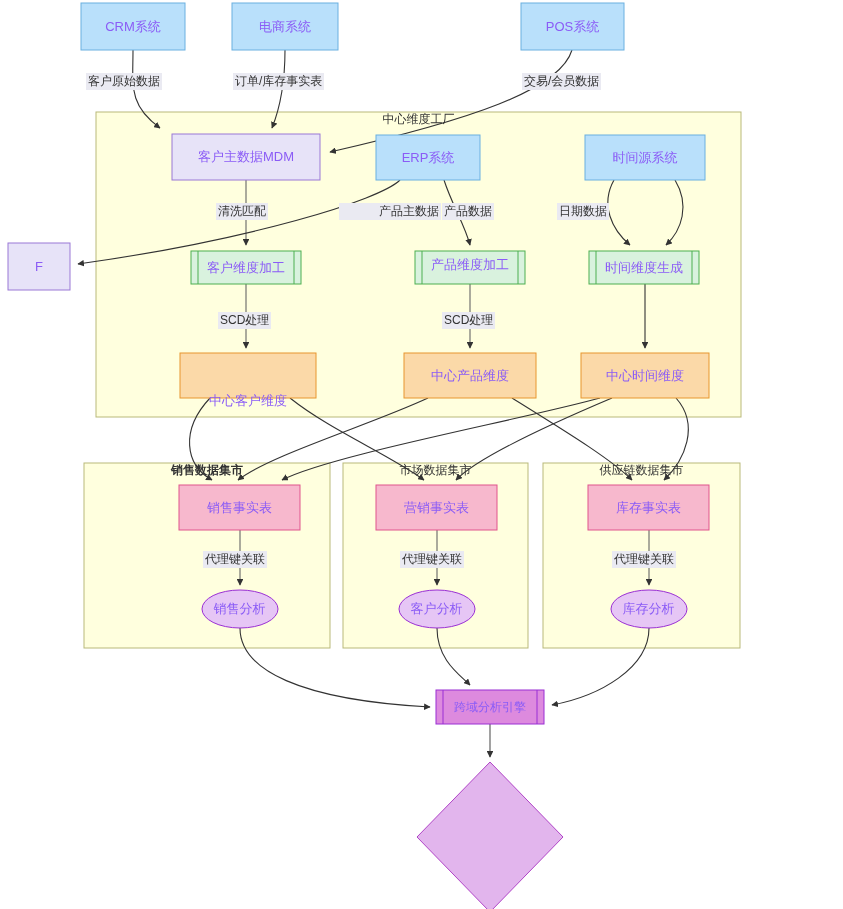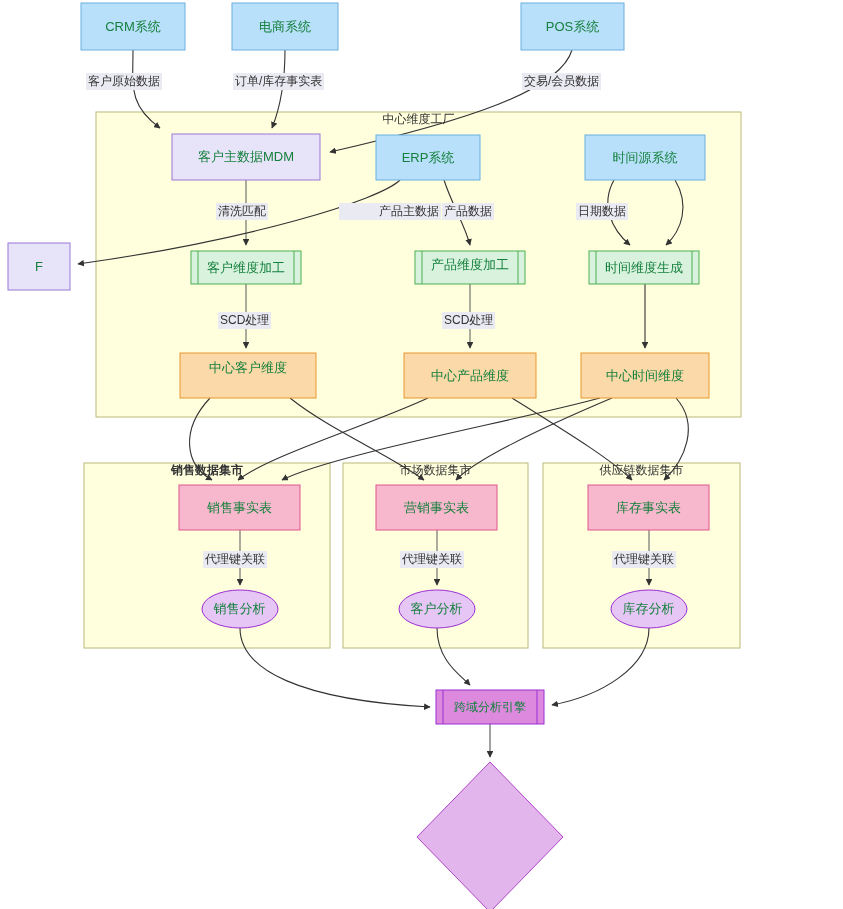--- a/index.html
+++ b/index.html
@@ -25,21 +25,21 @@
     height: 909px;
   }
   #edge-layer { z-index: 5; }
   .node-text {
     position: absolute;
     z-index: 10;
     display: flex;
     align-items: center;
     justify-content: center;
     text-align: center;
-    color: #15803d;
+    color: #8b5cf6;
     font-size: 13px;
     line-height: 1.2;
     pointer-events: none;
     white-space: nowrap;
   }
   .edge-label {
     position: absolute;
     z-index: 12;
     color: #333333;
     font-size: 12px;
@@ -164,21 +164,21 @@
   <div class="node-text" style="left:81px; top:3px; width:104px; height:47px;">CRM系统</div>
   <div class="node-text" style="left:232px; top:3px; width:106px; height:47px;">电商系统</div>
   <div class="node-text" style="left:521px; top:3px; width:103px; height:47px;">POS系统</div>
   <div class="node-text" style="left:172px; top:134px; width:148px; height:46px;">客户主数据MDM</div>
   <div class="node-text" style="left:376px; top:135px; width:104px; height:45px;">ERP系统</div>
   <div class="node-text" style="left:585px; top:135px; width:120px; height:45px;">时间源系统</div>
   <div class="node-text" style="left:8px; top:243px; width:62px; height:47px;">F</div>
   <div class="node-text" style="left:191px; top:251px; width:110px; height:33px;">客户维度加工</div>
   <div class="node-text" style="left:415px; top:251px; width:110px; height:28px;">产品维度加工</div>
   <div class="node-text" style="left:589px; top:251px; width:110px; height:33px;">时间维度生成</div>
-  <div class="node-text" style="left:180px; top:337px; width:136px; height:61px;border-radius:7px;">中心客户维度</div>
+  <div class="node-text" style="left:180px; top:370px; width:136px; height:61px;border-radius:7px;">中心客户维度</div>
   <div class="node-text" style="left:404px; top:353px; width:132px; height:45px;">中心产品维度</div>
   <div class="node-text" style="left:581px; top:353px; width:128px; height:45px;">中心时间维度</div>
   <div class="node-text" style="left:179px; top:485px; width:121px; height:45px;">销售事实表</div>
   <div class="node-text" style="left:376px; top:485px; width:121px; height:45px;">营销事实表</div>
   <div class="node-text" style="left:588px; top:485px; width:121px; height:45px;">库存事实表</div>
   <div class="node-text" style="left:202px; top:590px; width:75px; height:38px;">销售分析</div>
   <div class="node-text" style="left:399px; top:590px; width:75px; height:38px;">客户分析</div>
   <div class="node-text" style="left:611px; top:590px; width:75px; height:38px;">库存分析</div>
   <div class="node-text" style="left:436px; top:690px; width:108px; height:34px; font-size:12px;">跨域分析引擎</div>
 
@@ -186,21 +186,21 @@
   <div class="cluster-label" style="left:84px; top:462px; width:246px;font-weight:bold;">销售数据集市</div>
   <div class="cluster-label" style="left:343px; top:462px; width:185px;">市场数据集市</div>
   <div class="cluster-label" style="left:543px; top:462px; width:197px;">供应链数据集市</div>
 
   <div class="edge-label" style="left:86px; top:73px;">客户原始数据</div>
   <div class="edge-label" style="left:233px; top:73px;">订单/库存事实表</div>
   <div class="edge-label" style="left:522px; top:73px;">交易/会员数据</div>
   <div class="edge-label" style="left:216px; top:203px;">清洗匹配</div>
   <div class="edge-label" style="left:339px; top:203px;padding-left:40px;">产品主数据</div>
   <div class="edge-label" style="left:442px; top:203px;">产品数据</div>
-  <div class="edge-label" style="left:576px; top:203px;">日期数据</div>
+  <div class="edge-label" style="left:557px; top:203px;">日期数据</div>
   <div class="edge-label" style="left:218px; top:312px;">SCD处理</div>
   <div class="edge-label" style="left:442px; top:312px;">SCD处理</div>
   <div class="edge-label" style="left:203px; top:551px;">代理键关联</div>
   <div class="edge-label" style="left:400px; top:551px;">代理键关联</div>
   <div class="edge-label" style="left:612px; top:551px;">代理键关联</div>
 
   <div class="hit" style="left:81px; top:3px; width:104px; height:47px;"></div>
   <div class="hit" style="left:232px; top:3px; width:106px; height:47px;"></div>
   <div class="hit" style="left:521px; top:3px; width:103px; height:47px;"></div>
   <div class="hit" style="left:172px; top:134px; width:148px; height:46px;"></div>

